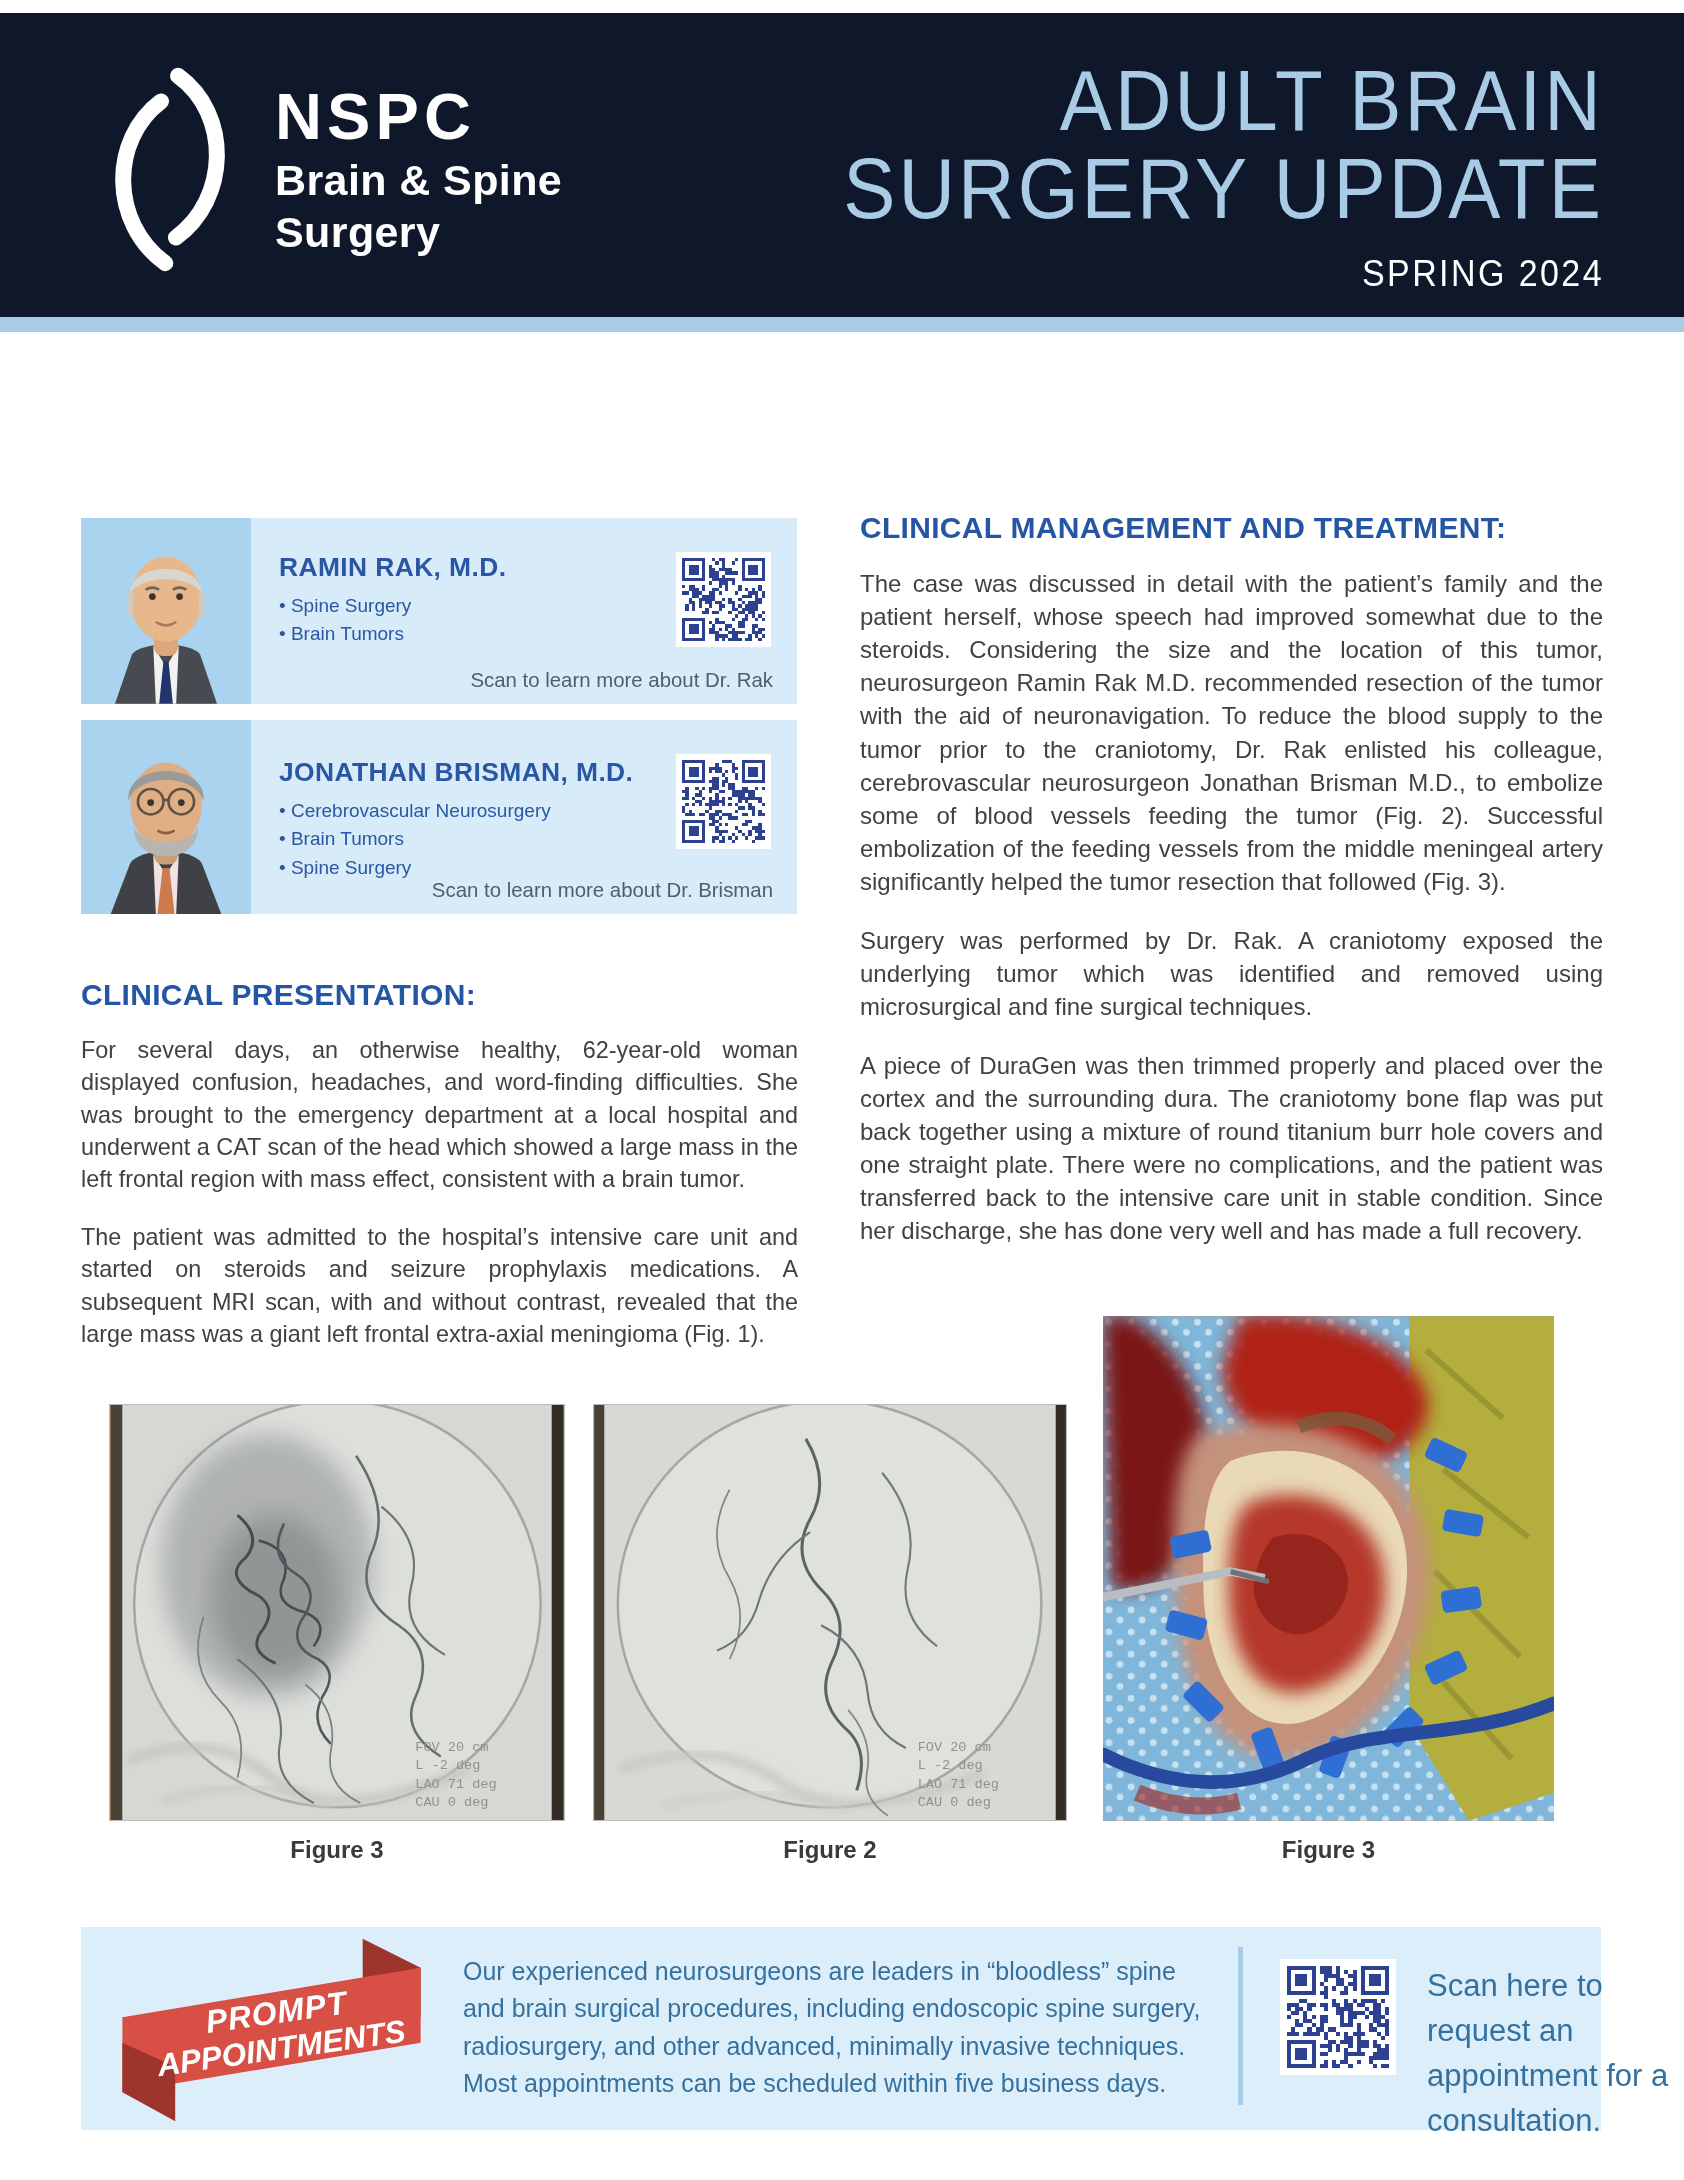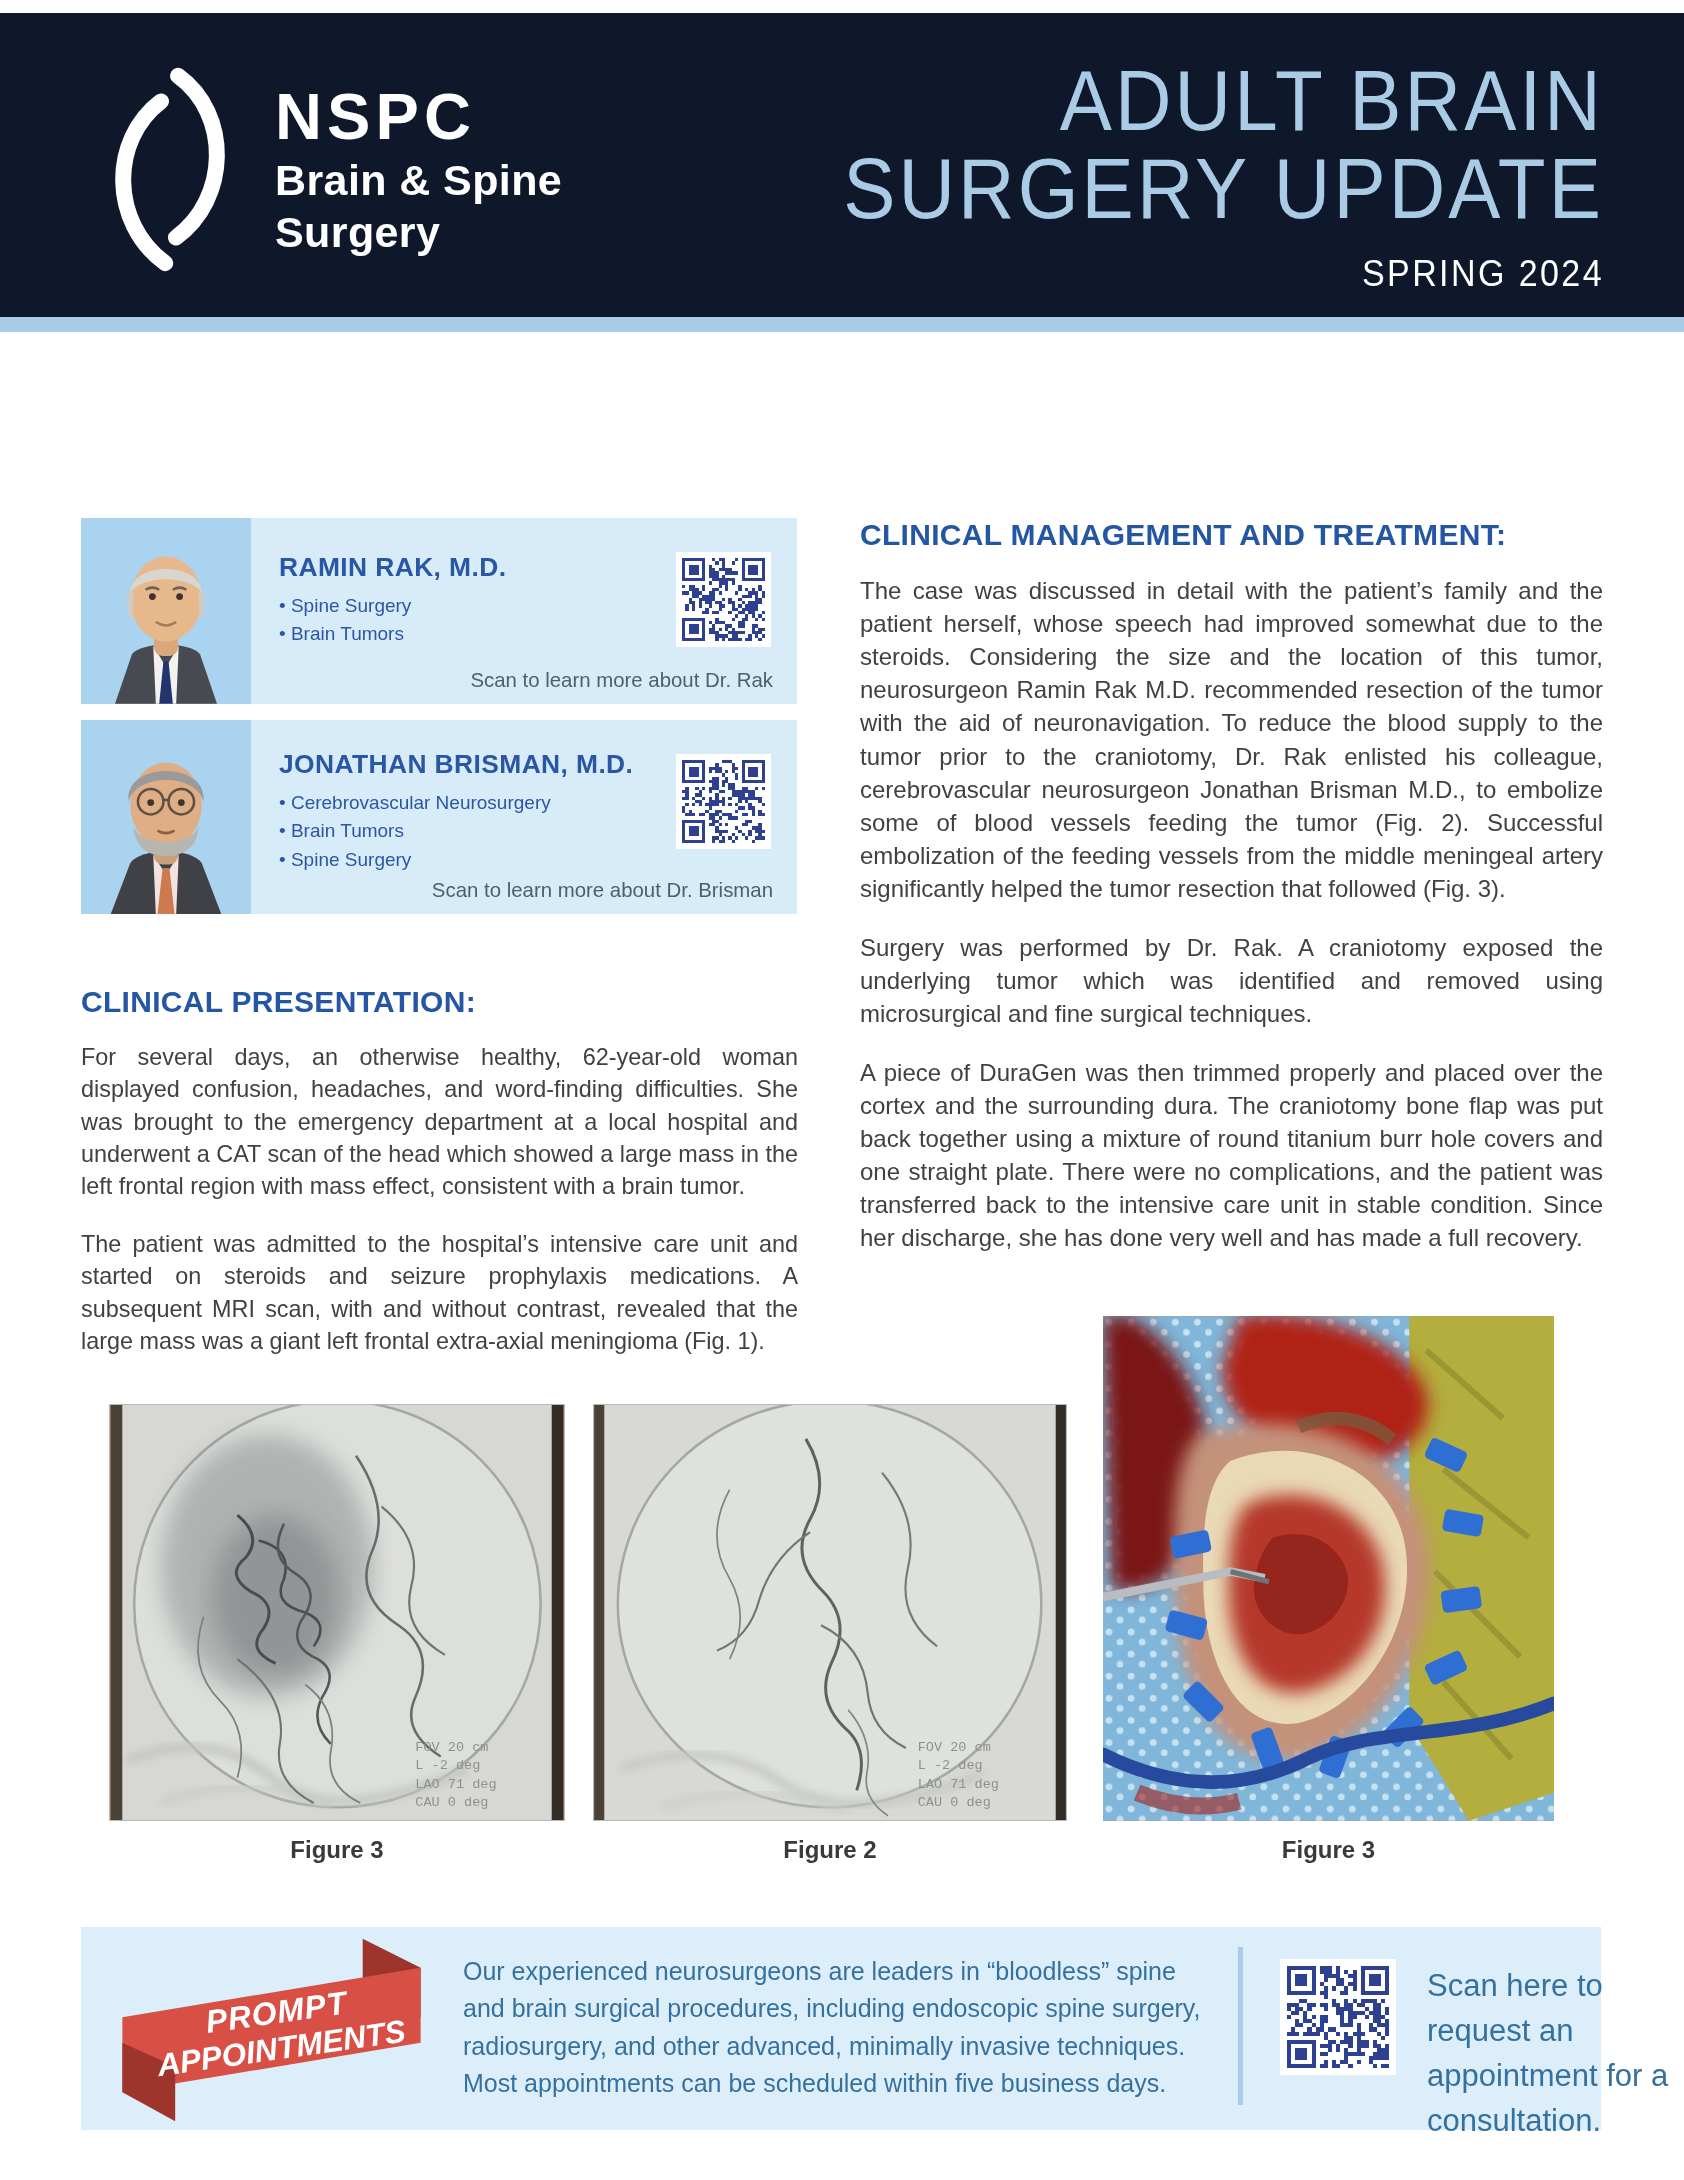--- a/index.html
+++ b/index.html
@@ -32,21 +32,21 @@
   .doc-list{list-style:none;margin:0;padding:0;}
   .doc-list li{font-size:19px;color:#2a57a5;line-height:1.5;}
   .doc-list li::before{content:"• ";}
   .card-qr{position:absolute;right:25.6px;top:34px;width:95px;height:95px;background:#ffffff;
            padding:6px;box-sizing:border-box;color:#2e4191;}
   .card-qr svg{width:100%;height:100%;display:block;}
   .card-scan{position:absolute;right:24px;bottom:12px;font-size:20.4px;color:#4e5e6c;}
 
   
   .section{position:absolute;}
-  .sec-heading{font-size:30px;font-weight:bold;color:#2456a4;letter-spacing:0.3px;margin:7px 0 22px 0;}
+  .sec-heading{font-size:30px;font-weight:bold;color:#2456a4;letter-spacing:0.3px;margin:0 0 22px 0;}
   .section p{margin:0 0 25.6px 0;text-align:justify;color:#414141;}
   .sec-left{left:81px;top:978px;width:717px;}
   .sec-left p{font-size:23.4px;line-height:1.38;}
   .sec-right{left:860px;top:511px;width:743px;}
   .sec-right p{font-size:24px;line-height:1.38;}
 
   
   .figure{position:absolute;border:0.9px solid #b8bab6;box-sizing:border-box;overflow:hidden;background:#f97316;}
   .figure svg{width:100%;height:100%;display:block;}
   .fig1{left:109px;top:1404px;width:456px;height:417px;}
@@ -351,21 +351,21 @@
         <path d="M56,96 C50,48 150,48 144,96 C136,62 64,62 56,96 Z" fill="#9a9a98"></path>
         <path d="M62,124 C66,150 134,150 138,124 C138,150 120,160 100,160 C80,160 62,150 62,124 Z" fill="#b7b5b0"></path>
         <circle cx="82" cy="96" r="15" fill="none" stroke="#5d5146" stroke-width="3"></circle>
         <circle cx="118" cy="96" r="15" fill="none" stroke="#5d5146" stroke-width="3"></circle>
         <line x1="97" y1="94" x2="103" y2="94" stroke="#5d5146" stroke-width="3"></line>
         <circle cx="82" cy="97" r="4" fill="#3c3430"></circle>
         <circle cx="118" cy="97" r="4" fill="#3c3430"></circle>
         <path d="M90,130 Q100,136 110,130" stroke="#8b5c41" stroke-width="3" fill="none"></path>
       </svg>
     </div>
-    <div class="card-body" style="padding-top:29px;">
+    <div class="card-body" style="padding-top:37px;">
       <div class="doc-name">JONATHAN BRISMAN, M.D.</div>
       <ul class="doc-list">
         <li>Cerebrovascular Neurosurgery</li>
         <li>Brain Tumors</li>
         <li>Spine Surgery</li>
       </ul>
     </div>
     <div class="card-qr qr">
         <svg viewBox="0 0 25 25" shape-rendering="crispEdges" fill="currentColor">
           <rect x="12" y="0" width="1" height="1"></rect>

